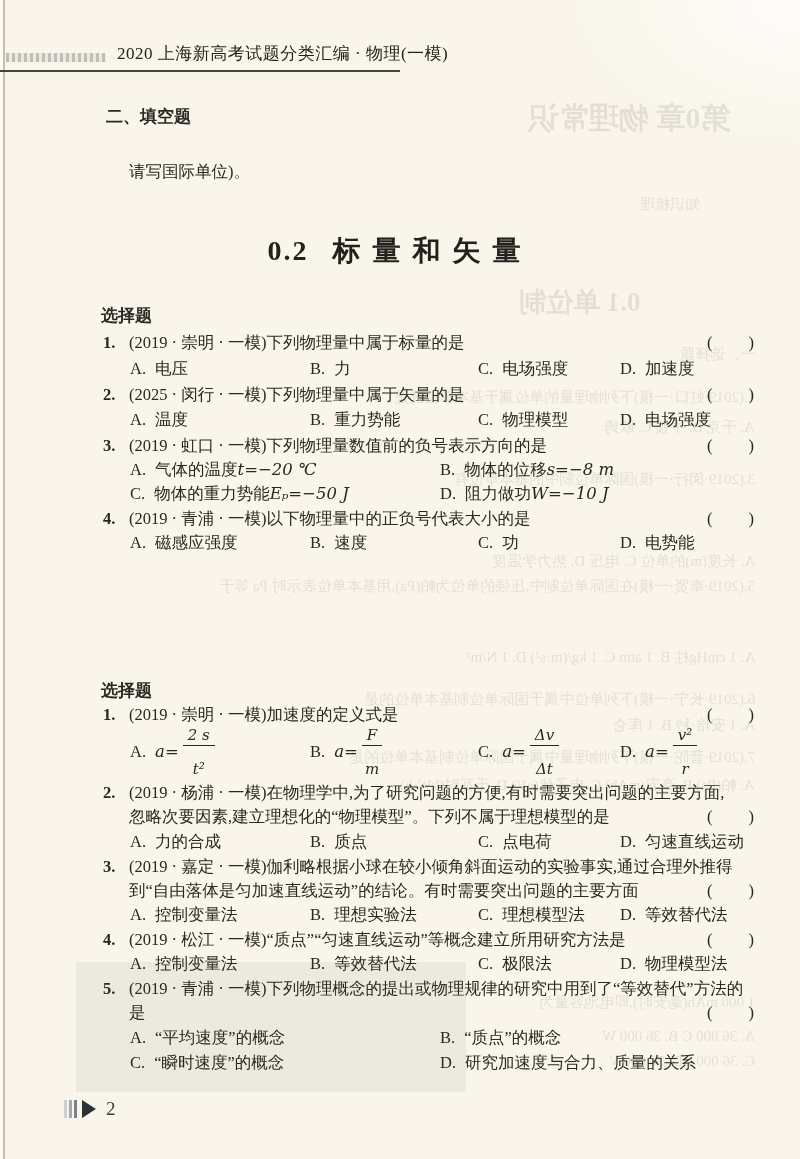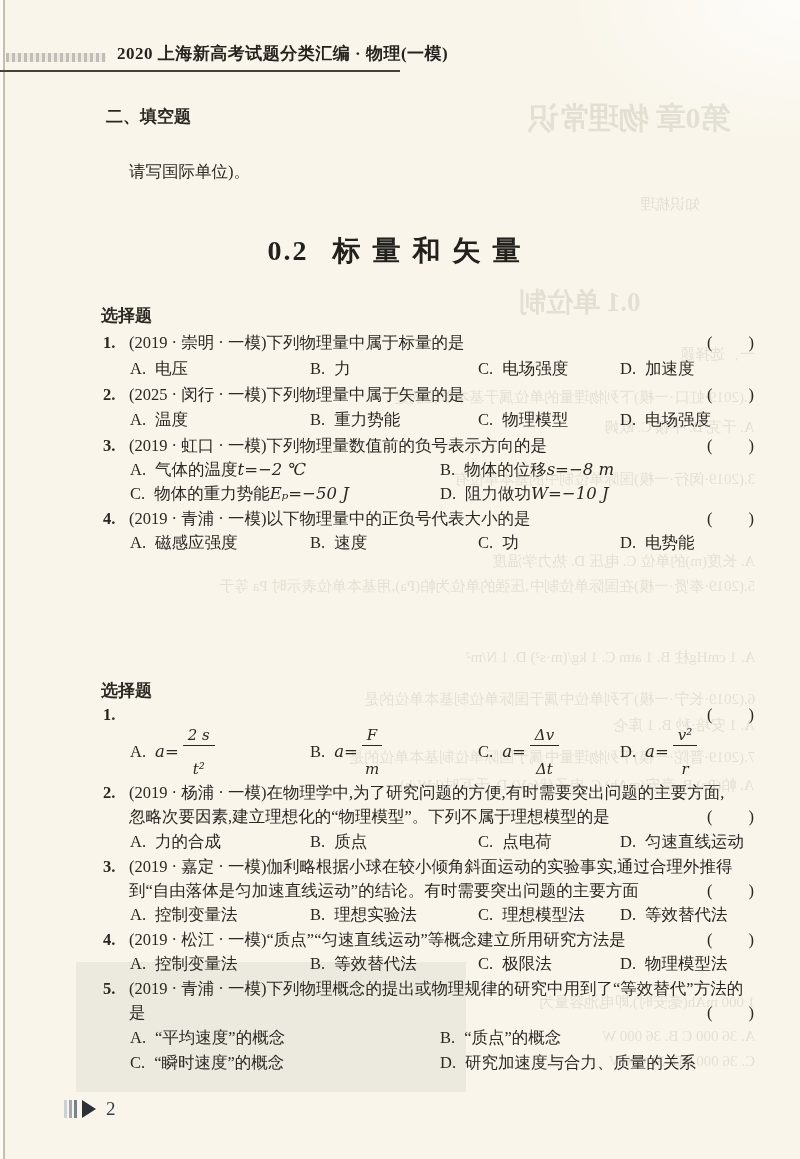--- a/index.html
+++ b/index.html
@@ -6,21 +6,21 @@
   body{width:800px;height:1159px;background:#efece2;font-family:"Liberation Serif","DejaVu Serif",serif;}
   .page{position:relative;width:800px;height:1159px;background:#f9f5ea;overflow:hidden;color:#2b2823;}
   .top-light{position:absolute;right:0;top:0;width:240px;height:150px;
     background:radial-gradient(ellipse at top right, rgba(255,255,255,.75), rgba(255,255,255,0) 70%);}
   .spine-line{position:absolute;left:3px;top:0;bottom:0;width:2px;background:#c6bfad;}
   .spine-hi{position:absolute;left:0;top:0;bottom:0;width:3px;background:#fdfbf4;}
 
   
   .header-stripes{position:absolute;left:6px;top:53px;width:100px;height:9px;opacity:.75;
     background:repeating-linear-gradient(90deg,#adaba7 0 3px,#e9e6dd 3px 6px);}
-  .header-title{position:absolute;left:117px;top:42px;font-size:17px;font-weight:700;color:#26231e;letter-spacing:.5px;white-space:nowrap;}
+  .header-title{position:absolute;left:117px;top:42px;font-size:17px;font-weight:400;color:#26231e;letter-spacing:.5px;white-space:nowrap;}
   .header-rule{position:absolute;left:0;top:70px;width:400px;height:2px;background:#45423c;}
 
   
   .line{position:absolute;left:103px;right:45px;display:flex;align-items:baseline;
     font-size:16.5px;line-height:24px;color:#2b2823;white-space:nowrap;}
   .qnum{font-weight:700;flex:none;width:26px;}
   .qnum.w2{width:30px;}
   .qtext{flex:none;}
   .bracket{margin-left:auto;letter-spacing:1px;flex:none;}
   .cont{left:129px;}
@@ -161,21 +161,21 @@
 
   <div class="line" style="top:434px">
     <span class="qnum">3.</span>
     <span class="qtext">(2019 · 虹口 · 一模)下列物理量数值前的负号表示方向的是</span>
     <span class="bracket">(　　)</span>
   </div>
   <div class="line opts" style="top:458px">
     <span class="opt p1">
         <span class="ol">A.</span>
         <span>气体的温度 </span>
-        <span class="math">t=−2 ℃</span>
+        <span class="math">t=−20 ℃</span>
       </span>
     <span class="opt p2">
         <span class="ol">B.</span>
         <span>物体的位移 </span>
         <span class="math">s=−8 m</span>
       </span>
   </div>
   <div class="line opts" style="top:482px">
     <span class="opt p1">
         <span class="ol">C.</span>
@@ -212,20 +212,21 @@
         <span>电势能</span>
       </span>
   </div>
 
   <div class="line heading" style="top:679px;left:101px">
     <span>选择题</span>
   </div>
 
   <div class="line" style="top:703px">
     <span class="qnum">1.</span>
+    <span class="qtext">(2019 · 崇明 · 一模)加速度的定义式是</span>
     <span class="bracket">(　　)</span>
   </div>
   <div class="line opts frow" style="top:728px">
     <span class="opt o1">
       <span class="ol">A.</span>
       <span class="math lead">a=</span>
       <span class="frac math">
           <span class="ftop">2 s</span>
           <span class="fbot">t²</span>
         </span>

